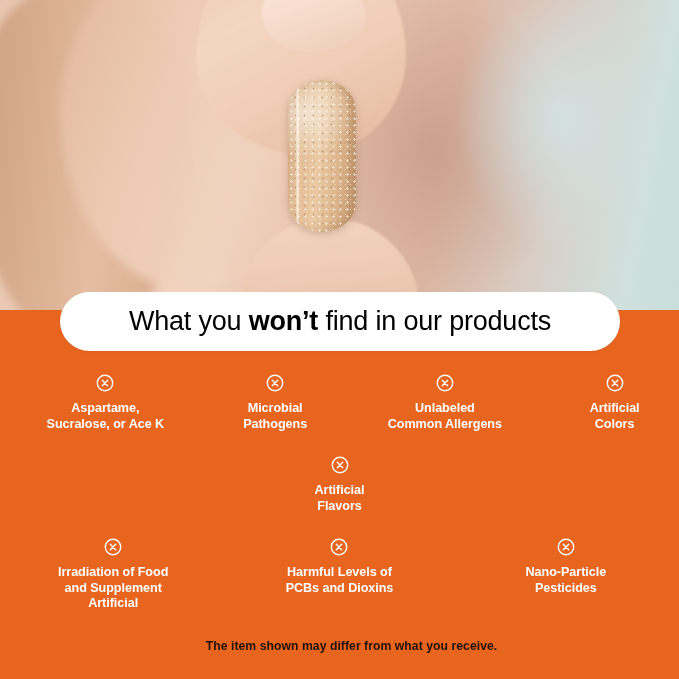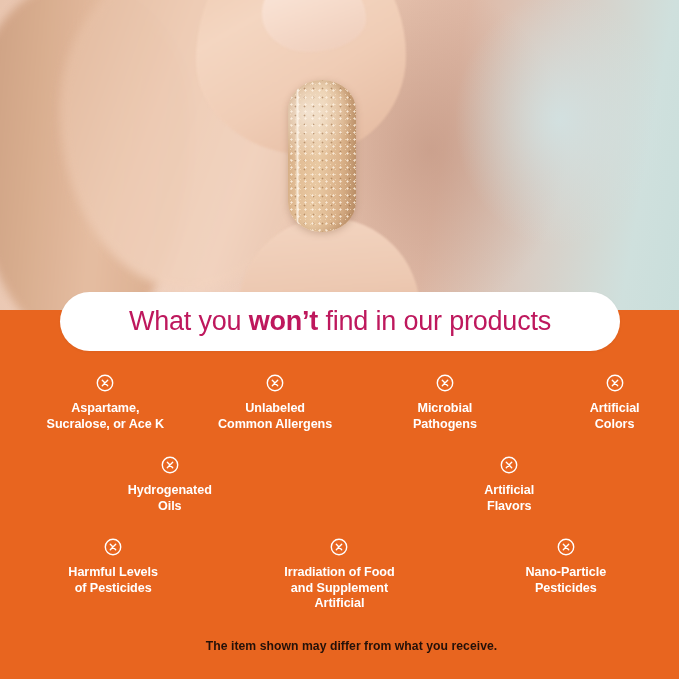--- a/index.html
+++ b/index.html
@@ -123,21 +123,21 @@
     background: #ffffff;
     border-radius: 30px;
     display: flex;
     align-items: center;
     justify-content: center;
     box-shadow: 0 1px 3px rgba(0,0,0,0.05);
     z-index: 5;
   }
   .headline-text {
     font-size: 27px;
-    color: #be185d;
+    color: #000000;
     letter-spacing: -0.2px;
     white-space: nowrap;
     font-weight: 400;
   }
   .headline-text .strong { font-weight: 700; }
 
   
   .panel {
     position: absolute;
     left: 0;
@@ -233,97 +233,87 @@
           <span class="cell-label" style="white-space:pre-line">Aspartame,
 Sucralose, or Ace K</span>
         </div>
         <div class="cell">
           <span class="x-icon">
               <svg width="18" height="18" viewBox="0 0 18 18">
                 <circle cx="9" cy="9" r="7.7" fill="none" stroke="#ffffff" stroke-width="1.4"></circle>
                 <path d="M6.3 6.3 L11.7 11.7 M11.7 6.3 L6.3 11.7" stroke="#ffffff" stroke-width="1.4" stroke-linecap="round"></path>
               </svg>
             </span>
+          <span class="cell-label" style="white-space:pre-line">Microbial
+Pathogens</span>
+        </div>
+        <div class="cell">
+          <span class="x-icon">
+              <svg width="18" height="18" viewBox="0 0 18 18">
+                <circle cx="9" cy="9" r="7.7" fill="none" stroke="#ffffff" stroke-width="1.4"></circle>
+                <path d="M6.3 6.3 L11.7 11.7 M11.7 6.3 L6.3 11.7" stroke="#ffffff" stroke-width="1.4" stroke-linecap="round"></path>
+              </svg>
+            </span>
           <span class="cell-label" style="white-space:pre-line">Unlabeled
 Common Allergens</span>
         </div>
         <div class="cell">
           <span class="x-icon">
               <svg width="18" height="18" viewBox="0 0 18 18">
                 <circle cx="9" cy="9" r="7.7" fill="none" stroke="#ffffff" stroke-width="1.4"></circle>
                 <path d="M6.3 6.3 L11.7 11.7 M11.7 6.3 L6.3 11.7" stroke="#ffffff" stroke-width="1.4" stroke-linecap="round"></path>
               </svg>
             </span>
-          <span class="cell-label" style="white-space:pre-line">Microbial
-Pathogens</span>
-        </div>
-        <div class="cell">
-          <span class="x-icon">
-              <svg width="18" height="18" viewBox="0 0 18 18">
-                <circle cx="9" cy="9" r="7.7" fill="none" stroke="#ffffff" stroke-width="1.4"></circle>
-                <path d="M6.3 6.3 L11.7 11.7 M11.7 6.3 L6.3 11.7" stroke="#ffffff" stroke-width="1.4" stroke-linecap="round"></path>
-              </svg>
-            </span>
           <span class="cell-label" style="white-space:pre-line">Artificial
 Colors</span>
         </div>
       </div>
 
       <div class="grid-row row-2">
         <div class="cell">
           <span class="x-icon">
               <svg width="18" height="18" viewBox="0 0 18 18">
                 <circle cx="9" cy="9" r="7.7" fill="none" stroke="#ffffff" stroke-width="1.4"></circle>
                 <path d="M6.3 6.3 L11.7 11.7 M11.7 6.3 L6.3 11.7" stroke="#ffffff" stroke-width="1.4" stroke-linecap="round"></path>
               </svg>
             </span>
-          <span class="cell-label" style="white-space:pre-line">Hydrogenated
-Oils</span>
-        </div>
-        <div class="cell">
-          <span class="x-icon">
-              <svg width="18" height="18" viewBox="0 0 18 18">
-                <circle cx="9" cy="9" r="7.7" fill="none" stroke="#ffffff" stroke-width="1.4"></circle>
-                <path d="M6.3 6.3 L11.7 11.7 M11.7 6.3 L6.3 11.7" stroke="#ffffff" stroke-width="1.4" stroke-linecap="round"></path>
-              </svg>
-            </span>
           <span class="cell-label" style="white-space:pre-line">Artificial
 Flavors</span>
         </div>
       </div>
 
       <div class="grid-row row-3">
-        <div class="cell">
-          <span class="x-icon">
-              <svg width="18" height="18" viewBox="0 0 18 18">
-                <circle cx="9" cy="9" r="7.7" fill="none" stroke="#ffffff" stroke-width="1.4"></circle>
-                <path d="M6.3 6.3 L11.7 11.7 M11.7 6.3 L6.3 11.7" stroke="#ffffff" stroke-width="1.4" stroke-linecap="round"></path>
-              </svg>
-            </span>
-          <span class="cell-label" style="white-space:pre-line">Harmful Levels
-of Pesticides</span>
-        </div>
         <div class="cell">
           <span class="x-icon">
               <svg width="18" height="18" viewBox="0 0 18 18">
                 <circle cx="9" cy="9" r="7.7" fill="none" stroke="#ffffff" stroke-width="1.4"></circle>
                 <path d="M6.3 6.3 L11.7 11.7 M11.7 6.3 L6.3 11.7" stroke="#ffffff" stroke-width="1.4" stroke-linecap="round"></path>
               </svg>
             </span>
           <span class="cell-label" style="white-space:pre-line">Irradiation of Food
 and Supplement
 Artificial</span>
         </div>
         <div class="cell">
           <span class="x-icon">
               <svg width="18" height="18" viewBox="0 0 18 18">
                 <circle cx="9" cy="9" r="7.7" fill="none" stroke="#ffffff" stroke-width="1.4"></circle>
                 <path d="M6.3 6.3 L11.7 11.7 M11.7 6.3 L6.3 11.7" stroke="#ffffff" stroke-width="1.4" stroke-linecap="round"></path>
               </svg>
             </span>
+          <span class="cell-label" style="white-space:pre-line">Harmful Levels of
+PCBs and Dioxins</span>
+        </div>
+        <div class="cell">
+          <span class="x-icon">
+              <svg width="18" height="18" viewBox="0 0 18 18">
+                <circle cx="9" cy="9" r="7.7" fill="none" stroke="#ffffff" stroke-width="1.4"></circle>
+                <path d="M6.3 6.3 L11.7 11.7 M11.7 6.3 L6.3 11.7" stroke="#ffffff" stroke-width="1.4" stroke-linecap="round"></path>
+              </svg>
+            </span>
           <span class="cell-label" style="white-space:pre-line">Nano-Particle
 Pesticides</span>
         </div>
       </div>
 
     </div>
 
     <div class="footnote">The item shown may differ from what you receive.</div>
   </div>
 

